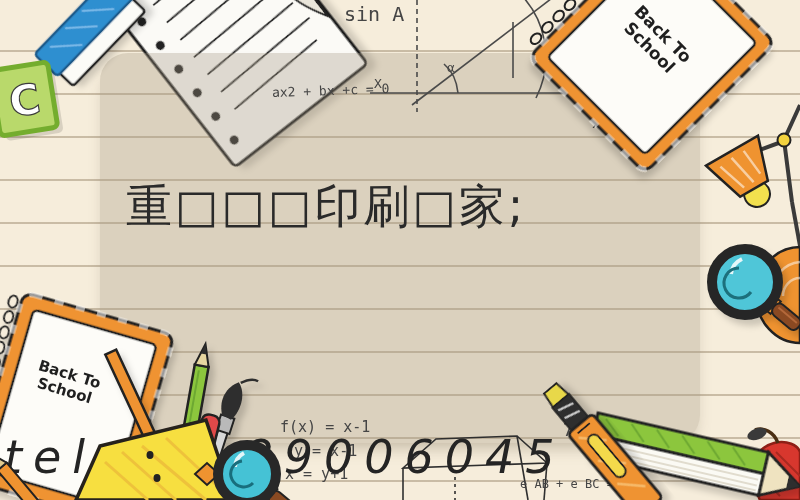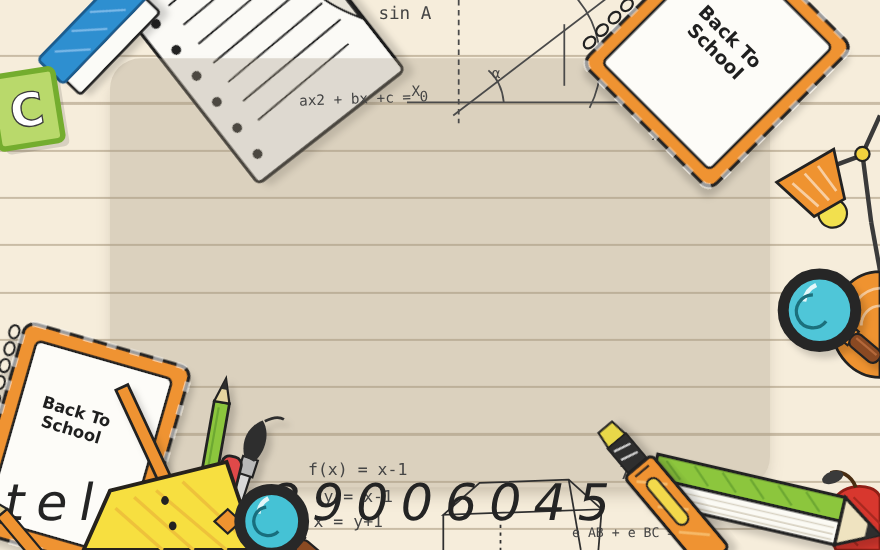--- a/index.html
+++ b/index.html
@@ -90,21 +90,21 @@
     <g stroke="#2f2f2f" stroke-width="1.6" fill="none">
       <path d="M403,468 L436,439 L517,436 L547,463 Z"></path>
       <line x1="403" y1="468" x2="403" y2="500"></line>
       <line x1="547" y1="463" x2="544" y2="500"></line>
       <line x1="517" y1="436" x2="528" y2="500"></line>
       <line x1="455" y1="470" x2="455" y2="500" stroke-dasharray="3 4"></line>
     </g>
   </svg>
 
   <span class="formula" style="left:272px;top:83px;font-size:13px;transform:rotate(-2deg)">ax2 + bx +c = 0</span>
-  <span class="formula" style="left:344px;top:2px;font-size:16px">sin A</span>
+  <span class="formula" style="left:344px;top:2px;font-size:20px">sin A</span>
   <span class="formula" style="left:374px;top:76px;font-size:13px">X</span>
   <span class="formula" style="left:447px;top:60px;font-size:13px">α</span>
   <span class="formula" style="left:597px;top:6px;font-size:19px">3X2+</span>
   <span class="formula" style="left:573px;top:72px;font-size:14px">f(x) = x-1</span>
   <span class="formula" style="left:586px;top:94px;font-size:14px">y = x-1</span>
   <span class="formula" style="left:592px;top:115px;font-size:14px">x = y+1</span>
   <span class="formula" style="left:280px;top:418px;font-size:15px">f(x) = x-1</span>
   <span class="formula" style="left:294px;top:442px;font-size:15px">y = x-1</span>
   <span class="formula" style="left:285px;top:465px;font-size:15px">x = y+1</span>
   <span class="formula" style="left:563px;top:420px;font-size:17px">7²</span>
@@ -315,14 +315,15 @@
       <line x1="-8" y1="-44" x2="8" y2="-44" stroke="#222" stroke-width="2"></line>
     </g>
 
     <g transform="translate(20,488) rotate(-40)">
       <rect x="-6" y="-28" width="12" height="60" fill="#ef9330" stroke="#222" stroke-width="2"></rect>
       <polygon points="-6,-28 6,-28 0,-45" fill="#e2cb8e" stroke="#222" stroke-width="2"></polygon>
       <polygon points="-2.5,-38 2.5,-38 0,-45" fill="#2e2e2e"></polygon>
     </g>
   </svg>
 
+  <div class="title-line">重□□□印刷□家;</div>
 
 </div>
 
 </body></html>

